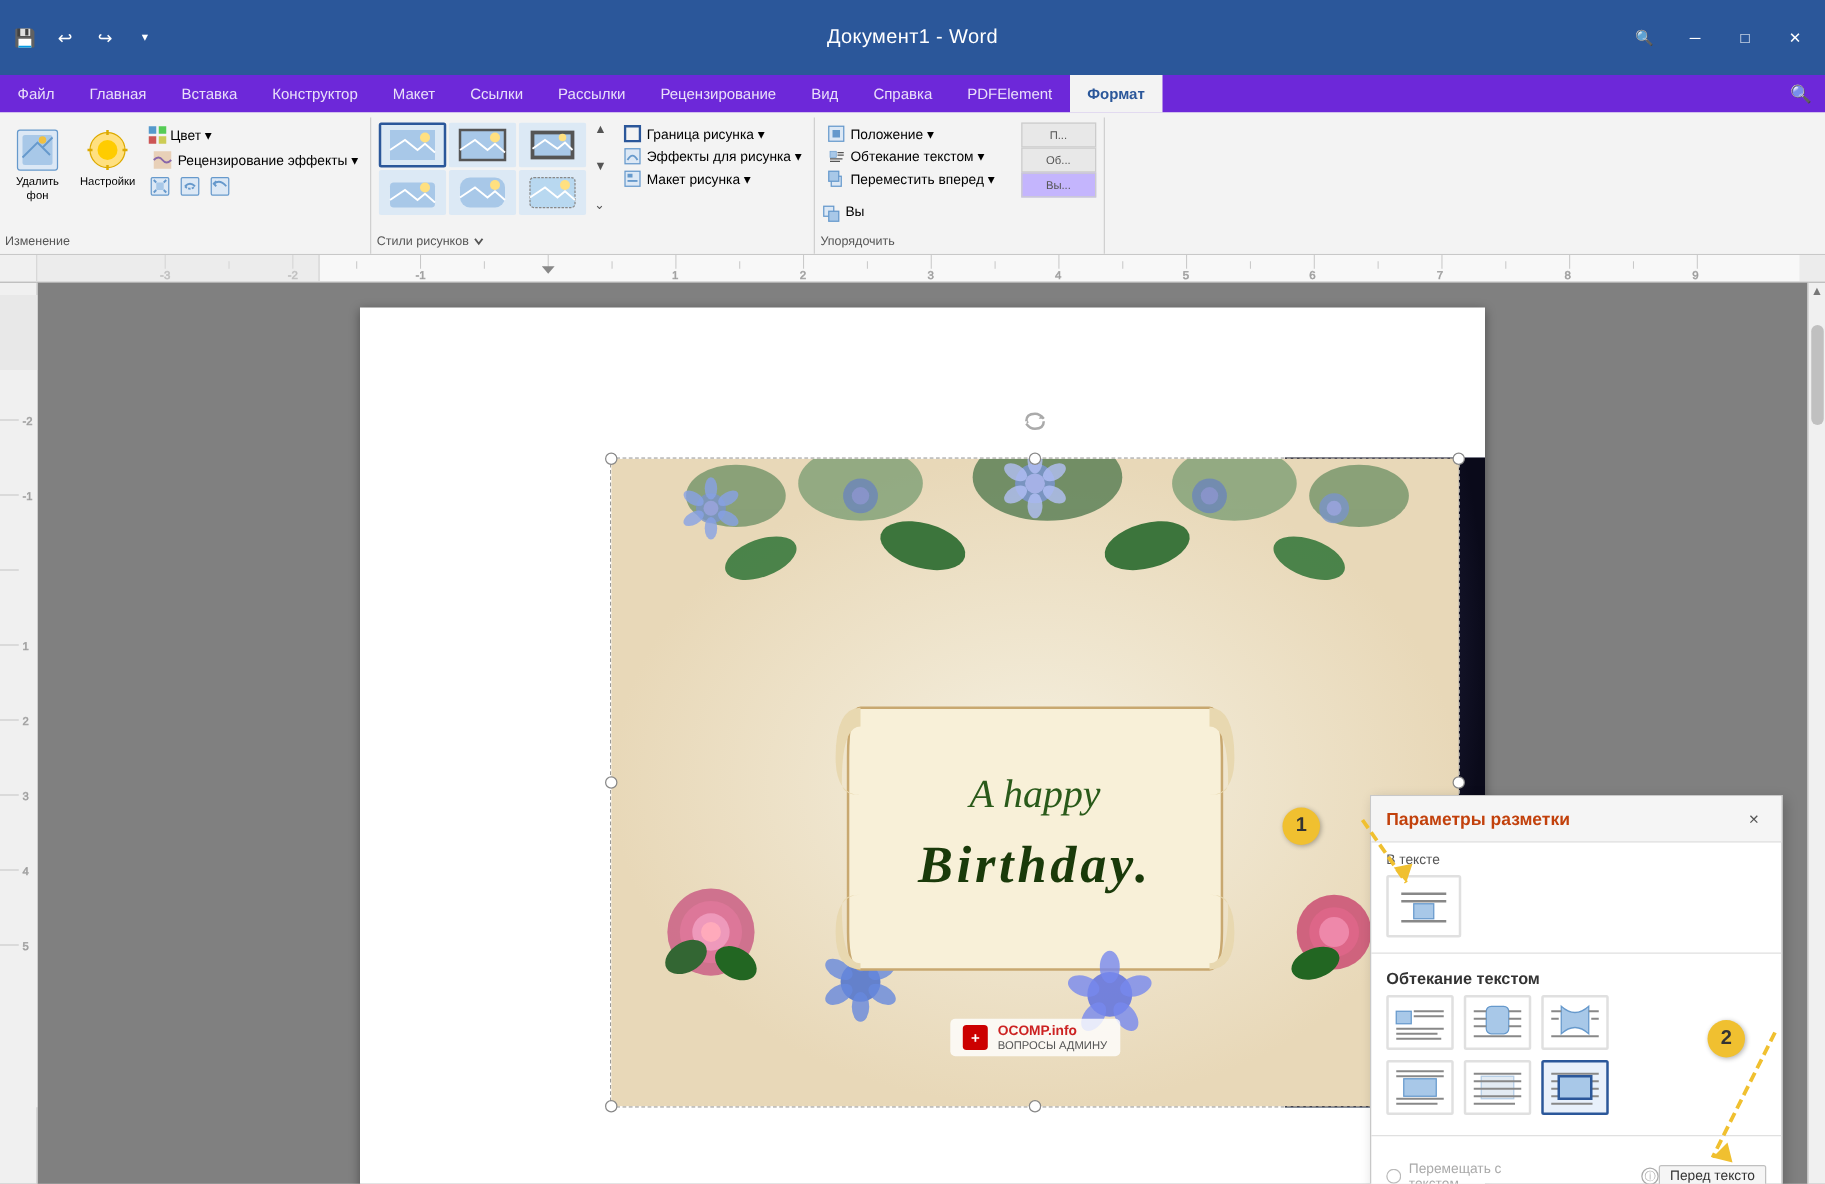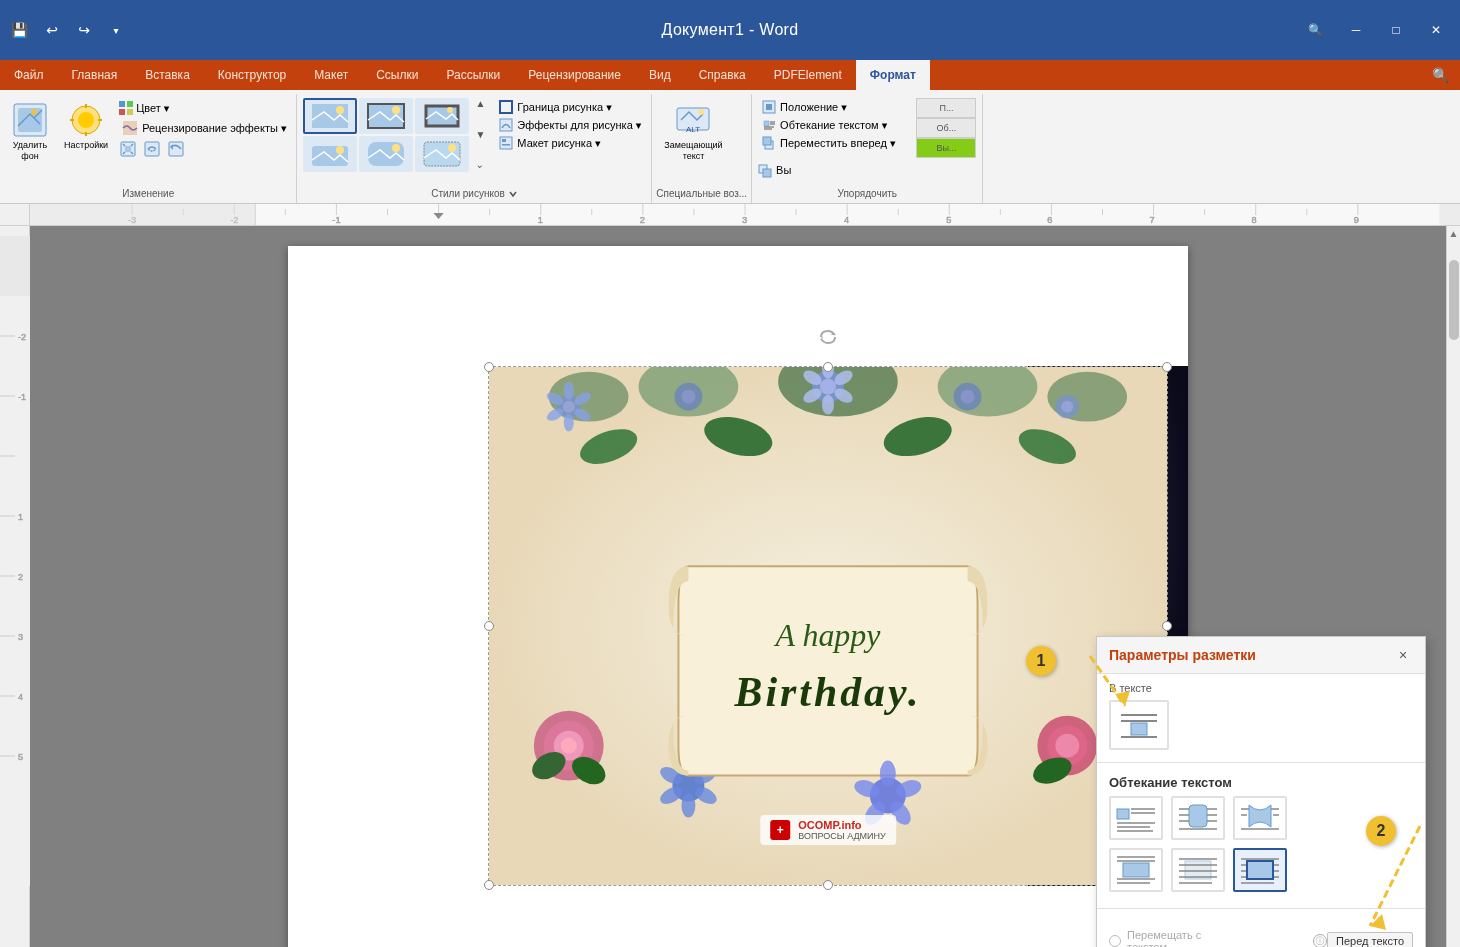--- a/index.html
+++ b/index.html
@@ -59,21 +59,21 @@
       display: flex; align-items: center; justify-content: center;
       color: white; cursor: pointer; font-size: 12px;
     }
 
     
     .ribbon {
       background: #f3f3f3;
       border-bottom: 1px solid #c8c8c8;
     }
     .ribbon-tabs {
-      background: #c2410c;
+      background: #6d28d9;
       display: flex;
       height: 30px;
       align-items: flex-end;
     }
     .ribbon-tab {
       padding: 6px 14px;
       font-size: 12px;
       color: rgba(255,255,255,0.85);
       cursor: pointer;
       height: 100%;
@@ -113,21 +113,21 @@
       min-width: 60px;
     }
     .ribbon-group-content {
       display: flex;
       align-items: flex-start;
       gap: 4px;
       padding: 4px 2px;
       flex: 1;
     }
     .ribbon-group-label {
-      text-align: center;
+      text-align: left;
       font-size: 10px;
       color: #555;
       padding: 2px 0 4px;
       border-top: 1px solid transparent;
     }
     .ribbon-btn {
       display: flex;
       flex-direction: column;
       align-items: center;
       justify-content: center;
@@ -656,36 +656,20 @@
           </div>
         </div>
       </div>
       <div class="ribbon-group-label">Стили рисунков
         <svg width="10" height="10" viewBox="0 0 10 10" style="vertical-align:middle">
             <path d="M2 3 L5 7 L8 3" stroke="#555" stroke-width="1.5" fill="none"></path>
           </svg>
       </div>
     </div>
 
-    <div class="ribbon-group">
-      <div class="ribbon-group-content">
-        <div class="ribbon-btn">
-          <div class="icon-box">
-            <svg width="36" height="36" viewBox="0 0 36 36">
-              <rect x="2" y="6" width="32" height="22" rx="2" fill="#dce8f5" stroke="#6699cc"></rect>
-              <path d="M6 18 L14 10 L22 18 L28 12" stroke="#6699cc" stroke-width="1.5" fill="none"></path>
-              <circle cx="26" cy="10" r="3" fill="#ffe080"></circle>
-              <text x="18" y="30" text-anchor="middle" font-size="8" fill="#2b579a">ALT</text>
-            </svg>
-          </div>
-          <span style="font-size:9px;text-align:center;line-height:1.2">Замещающий<br>текст</span>
-        </div>
-      </div>
-      <div class="ribbon-group-label">Специальные воз...</div>
-    </div>
 
     <div class="ribbon-group" style="min-width:200px">
       <div class="ribbon-group-content">
         <div class="ribbon-col">
           <div class="ribbon-btn-small">
             <svg width="14" height="14" viewBox="0 0 14 14">
               <rect x="1" y="1" width="12" height="12" fill="#dce8f5" stroke="#6699cc"></rect>
               <rect x="4" y="4" width="6" height="6" fill="#6699cc"></rect>
             </svg>
             <span style="font-size:11px">Положение ▾</span>
@@ -715,21 +699,21 @@
               </svg>
             </div>
             <span style="font-size:11px">Вы</span>
           </div>
         </div>
         <div style="width:1px;background:#e0e0e0;margin:0 4px"></div>
 
         <div class="ribbon-col">
           <div style="width:60px;background:#e8e8e8;height:20px;border:1px solid #ccc;display:flex;align-items:center;justify-content:center;font-size:9px;color:#555">П...</div>
           <div style="width:60px;background:#e8e8e8;height:20px;border:1px solid #ccc;display:flex;align-items:center;justify-content:center;font-size:9px;color:#555">Об...</div>
-          <div style="width:60px;background:#84cc16;height:20px;border:1px solid #ccc;display:flex;align-items:center;justify-content:center;font-size:9px;color:#555">Вы...</div>
+          <div style="width:60px;background:#c4b5fd;height:20px;border:1px solid #ccc;display:flex;align-items:center;justify-content:center;font-size:9px;color:#555">Вы...</div>
         </div>
       </div>
       <div class="ribbon-group-label">Упорядочить</div>
     </div>
   </div>
 </div>
 
 <div class="ruler">
   <div class="ruler-left"></div>
   <div class="ruler-main">

